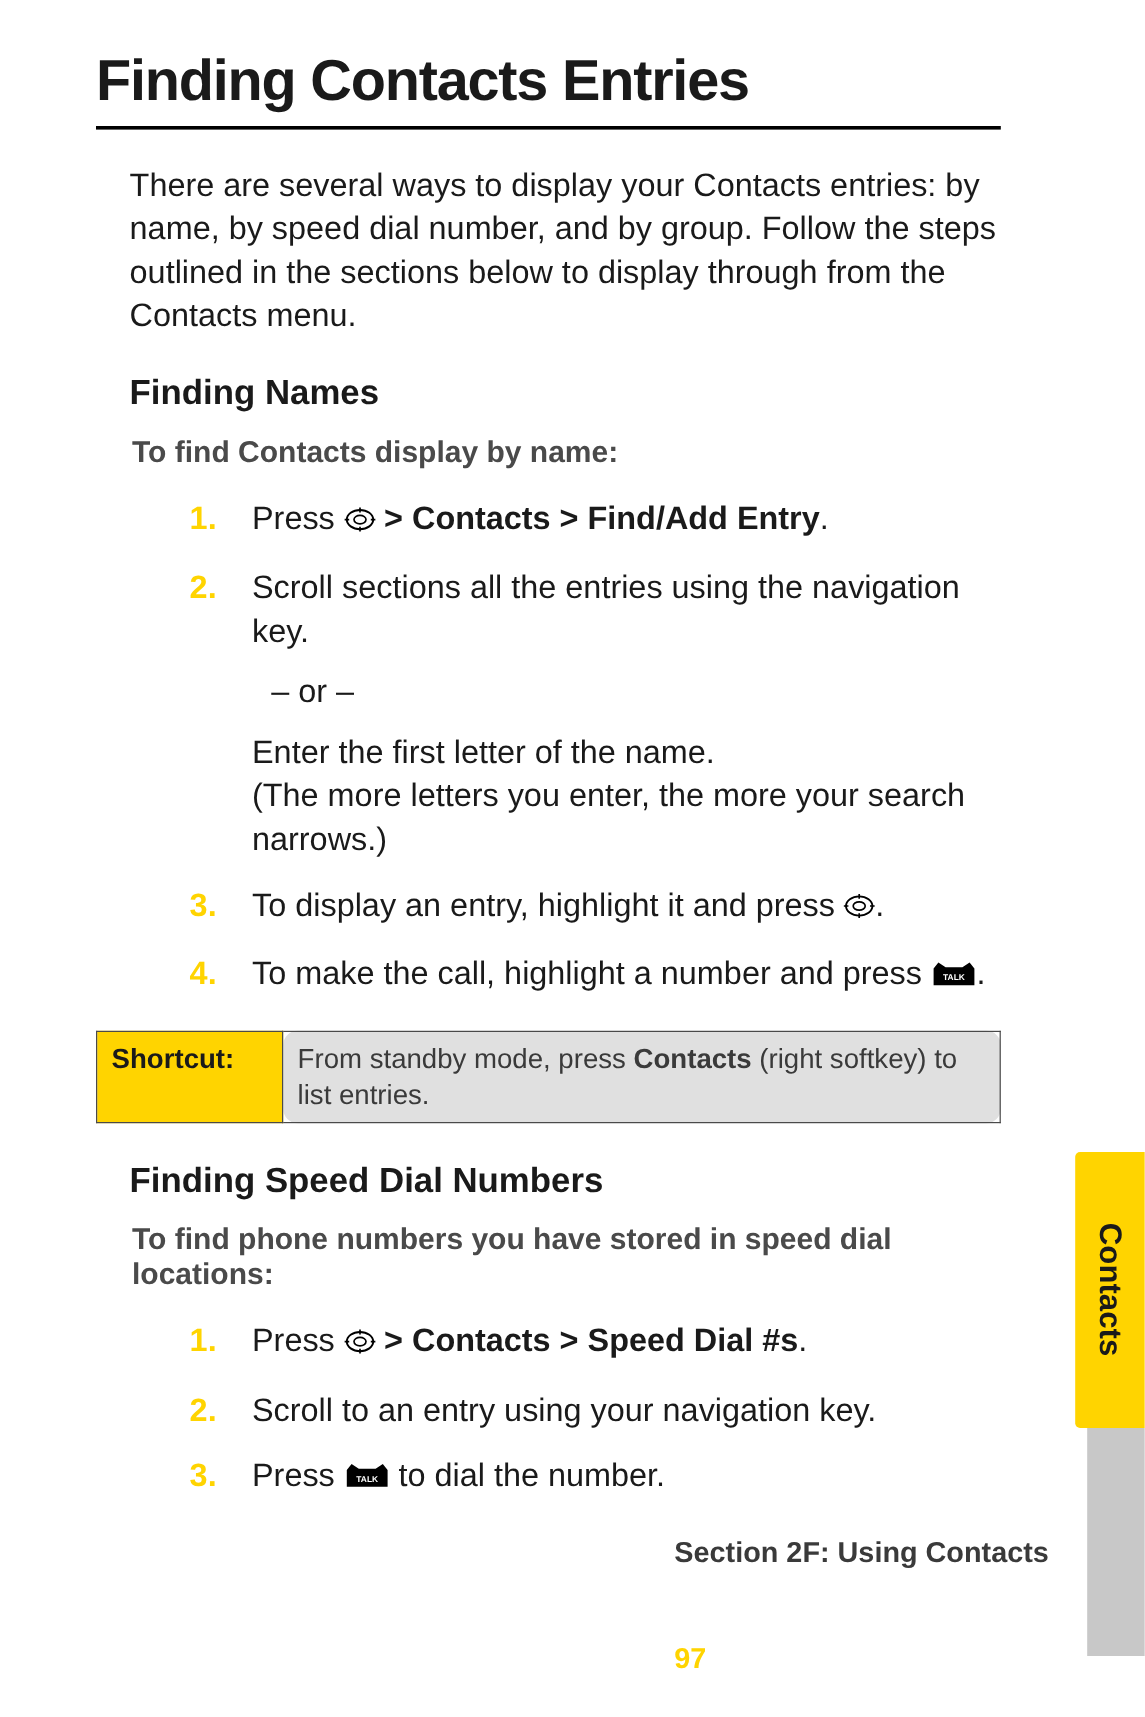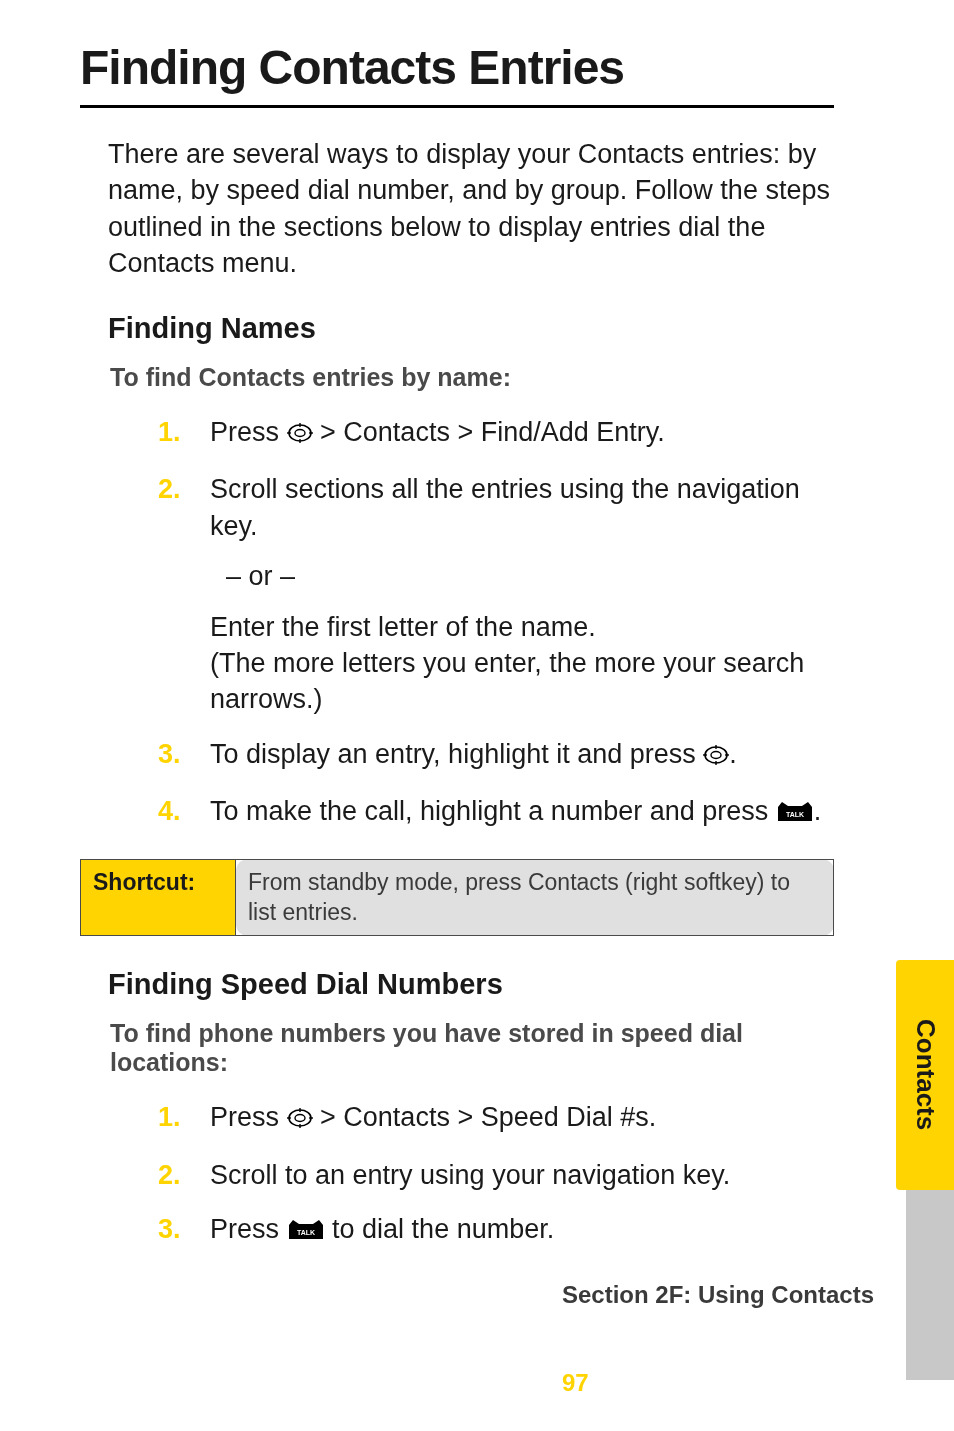--- a/index.html
+++ b/index.html
@@ -76,21 +76,21 @@
     color: var(--accent);
     font-size: 27px;
   }
   .step-sub {
     display: block;
   }
   .or-line {
     display: block;
     margin: 14px 16px;
   }
-  .bold { font-weight: 400; }
+  .bold { font-weight: 700; }
   .nav-icon, .talk-icon {
     display: inline-block;
     vertical-align: -3px;
   }
   .nav-icon svg { width: 26px; height: 22px; }
   .talk-icon svg { width: 38px; height: 24px; }
   table.shortcut {
     border-collapse: collapse;
     width: 100%;
     margin: 10px 0 32px 0;
@@ -157,24 +157,24 @@
   .footer .page-no { color: var(--accent); font-weight: 700; }
 </style>
 </head>
 <body>
 
 <div class="page">
 
   <h1 class="page-title">Finding Contacts Entries</h1>
   <hr class="title-rule">
 
-  <p class="intro">There are several ways to display your Contacts entries: by name, by speed dial number, and by group. Follow the steps outlined in the sections below to display entries dial the Contacts menu.</p>
+  <p class="intro">There are several ways to display your Contacts entries: by name, by speed dial number, and by group. Follow the steps outlined in the sections below to display through from the Contacts menu.</p>
 
   <h2 class="subhead">Finding Names</h2>
-  <p class="leadline">To find Contacts entries by name:</p>
+  <p class="leadline">To find Contacts display by name:</p>
 
   <ol class="steps">
     <li>
       <span>Press</span>
       <span class="nav-icon">
         <svg viewBox="0 0 26 22">
             <ellipse cx="13" cy="11" rx="11" ry="8" fill="none" stroke="#000" stroke-width="1.6"></ellipse>
             <ellipse cx="13" cy="11" rx="5" ry="3.5" fill="none" stroke="#000" stroke-width="1.4"></ellipse>
             <line x1="13" y1="1" x2="13" y2="5" stroke="#000" stroke-width="1.4"></line>
             <line x1="13" y1="17" x2="13" y2="21" stroke="#000" stroke-width="1.4"></line>

